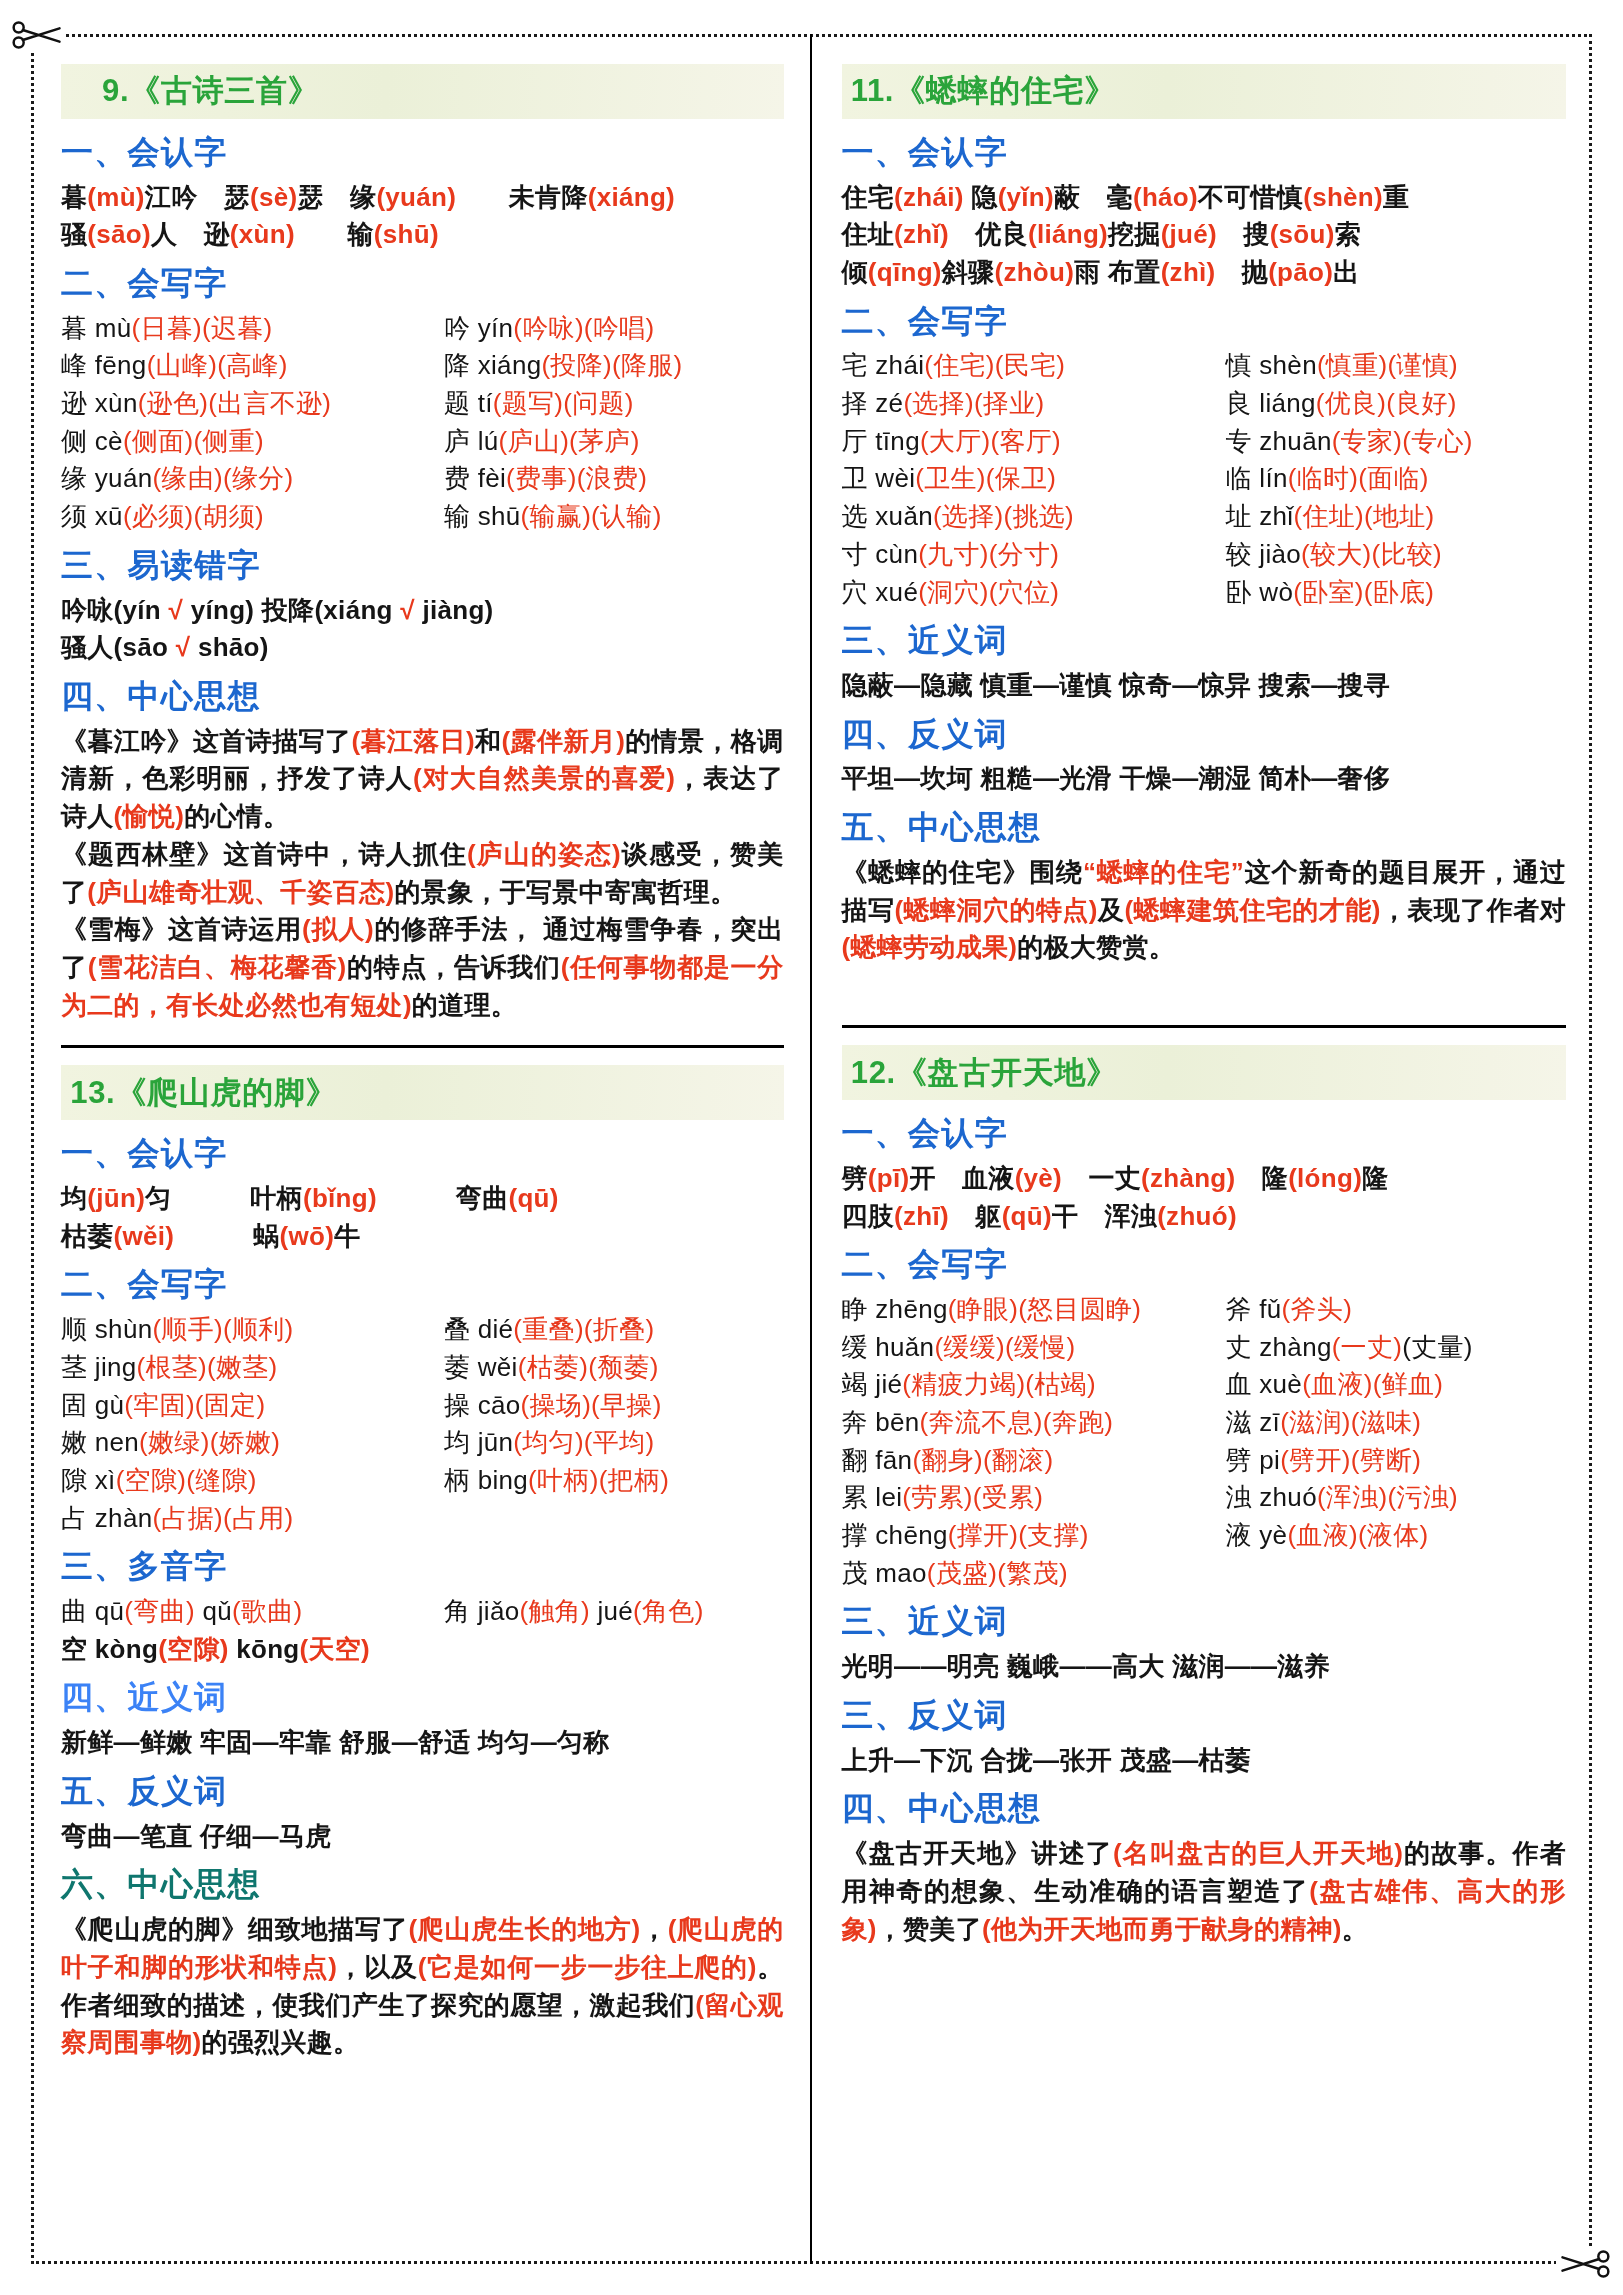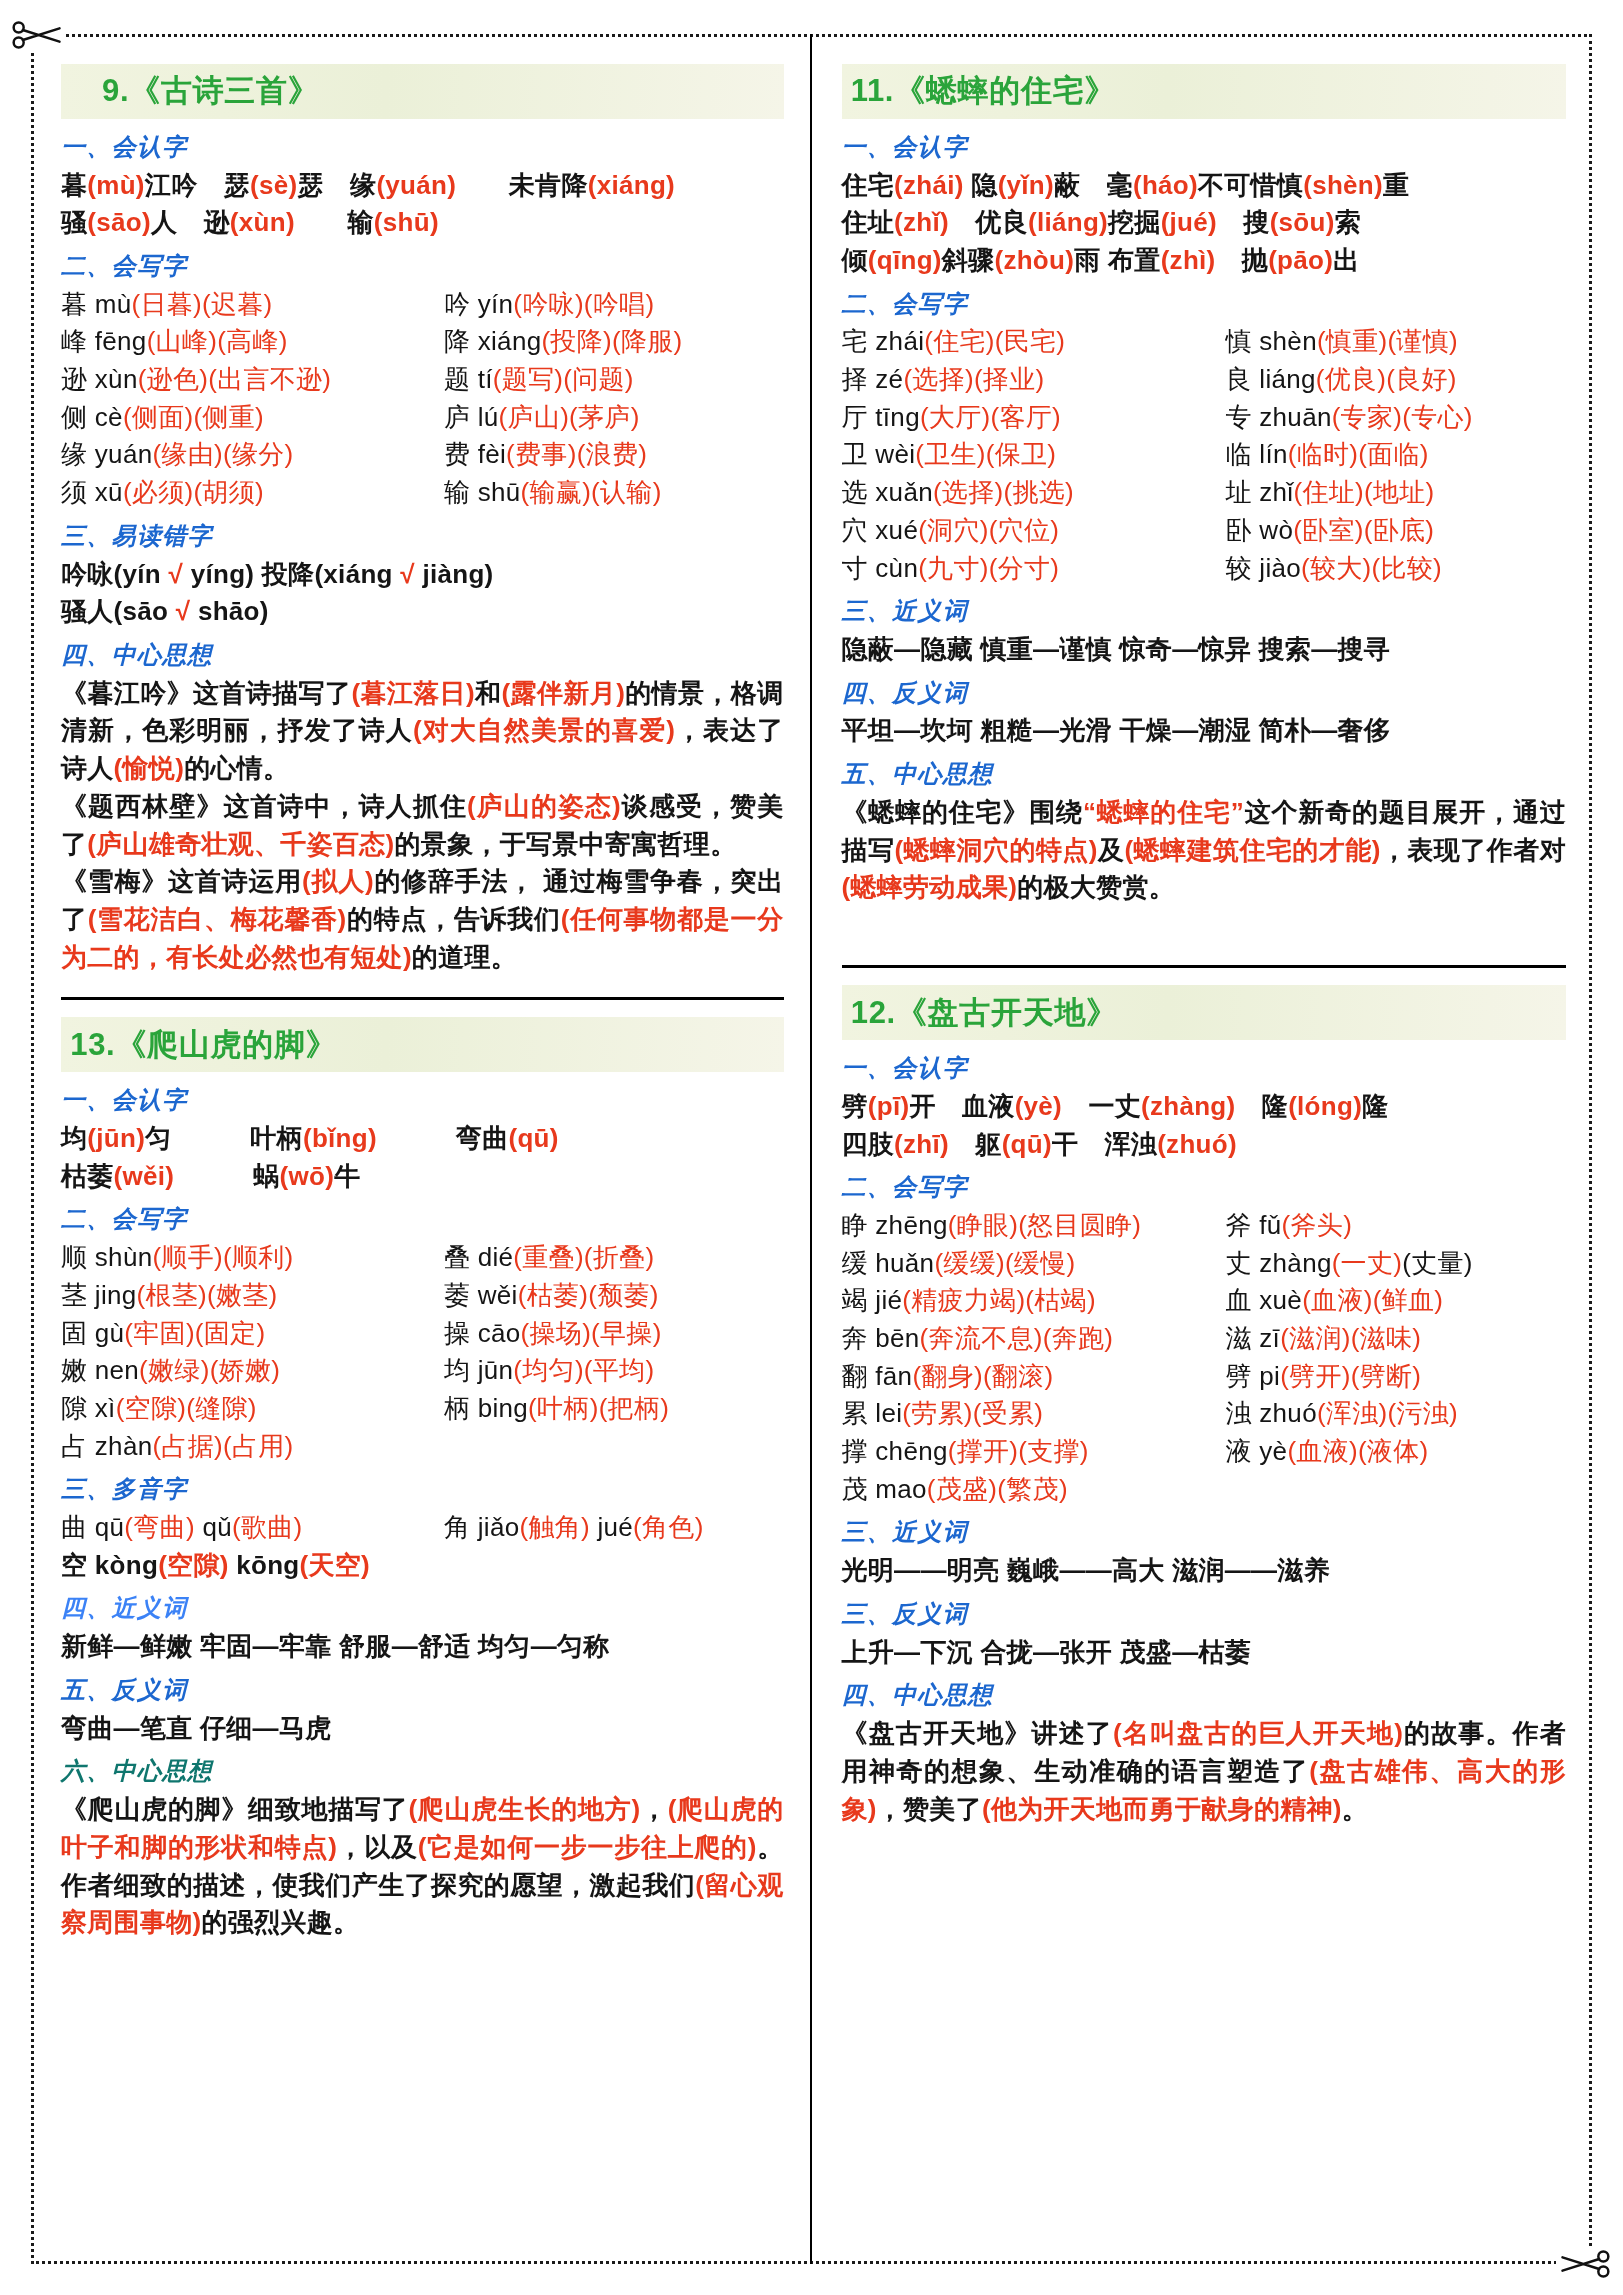--- a/index.html
+++ b/index.html
@@ -23,22 +23,22 @@
   }
   .col { width: 50%; padding: 26px 26px 14.4px 30px; overflow: hidden; }
   .col-left { border-right: 2px solid #000; }
 
   .sec-title {
     font-size: 31px; font-weight: bold; color: #2aa43a;
     background: linear-gradient(92deg, #f1f4e0 0%, #ebf0d8 45%, #f5f5e8 100%);
     padding: 6.5px 9.2px; margin: 3.9px 0 11.8px; letter-spacing: 0.7px;
   }
   .subhead {
-    font-size: 24px; font-weight: bold; color: #1c67cf;
-    margin: 7.9px 0 3.9px; letter-spacing: 1.3px; font-style: italic;
+    font-size: 32px; font-weight: bold; color: #1c67cf;
+    margin: 7.9px 0 3.9px; letter-spacing: 1.3px;
   }
   .line {
     font-size: 26px; line-height: 1.45; letter-spacing: 0.3px;
     text-align: justify;
     font-weight: bold;
   }
   .pair {
     display: grid; grid-template-columns: 53% 47%;
     font-size: 26px; line-height: 1.45; letter-spacing: 0.3px;
   }
@@ -175,26 +175,26 @@
       </div>
       <div class="pair">
         <div class="cell"><span class="c-k">卫 wèi</span><span class="c-r">(卫生)(保卫)</span></div>
         <div class="cell"><span class="c-k">临 lín</span><span class="c-r">(临时)(面临)</span></div>
       </div>
       <div class="pair">
         <div class="cell"><span class="c-k">选 xuǎn</span><span class="c-r">(选择)(挑选)</span></div>
         <div class="cell"><span class="c-k">址 zhǐ</span><span class="c-r">(住址)(地址)</span></div>
       </div>
       <div class="pair">
+        <div class="cell"><span class="c-k">寸 cùn</span><span class="c-r">(九寸)(分寸)</span></div>
+        <div class="cell"><span class="c-k">较 jiào</span><span class="c-r">(较大)(比较)</span></div>
+      </div>
+      <div class="pair">
         <div class="cell"><span class="c-k">穴 xué</span><span class="c-r">(洞穴)(穴位)</span></div>
         <div class="cell"><span class="c-k">卧 wò</span><span class="c-r">(卧室)(卧底)</span></div>
-      </div>
-      <div class="pair">
-        <div class="cell"><span class="c-k">寸 cùn</span><span class="c-r">(九寸)(分寸)</span></div>
-        <div class="cell"><span class="c-k">较 jiào</span><span class="c-r">(较大)(比较)</span></div>
       </div>
       <div class="subhead" style="color: rgb(28, 103, 207);">三、近义词</div>
       <div class="line"><span class="c-k">隐蔽—隐藏 慎重—谨慎 惊奇—惊异 搜索—搜寻</span></div>
       <div class="subhead" style="color: rgb(28, 103, 207);">四、反义词</div>
       <div class="line"><span class="c-k">平坦—坎坷 粗糙—光滑 干燥—潮湿 简朴—奢侈</span></div>
       <div class="subhead" style="color: rgb(28, 103, 207); margin-top: 8px;">五、中心思想</div>
       <div class="line"><span class="c-k">《蟋蟀的住宅》围绕</span><span class="c-r">“蟋蟀的住宅”</span><span class="c-k">这个新奇的题目展开，通过描写</span><span class="c-r">(蟋蟀洞穴的特点)</span><span class="c-k">及</span><span class="c-r">(蟋蟀建筑住宅的才能)</span><span class="c-k">，表现了作者对</span><span class="c-r">(蟋蟀劳动成果)</span><span class="c-k">的极大赞赏。</span></div>
       <div class="spacer" style="height: 37px;"></div>
       <div class="sec-divider"></div>
       <div class="sec-title" style="color: rgb(42, 164, 58);">12.《盘古开天地》</div>

